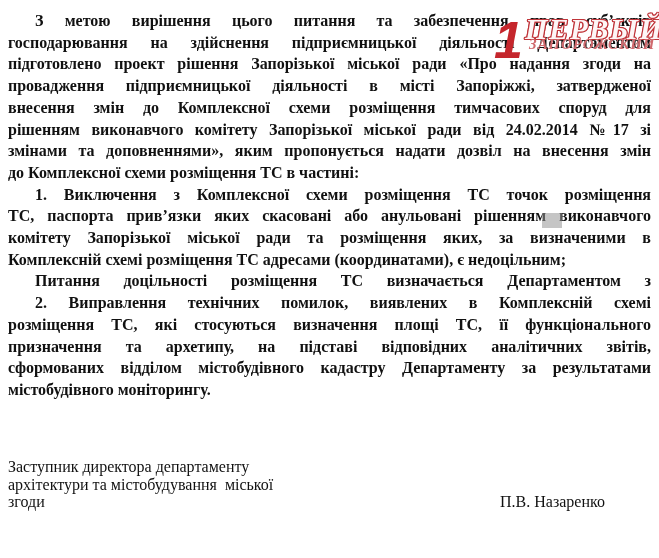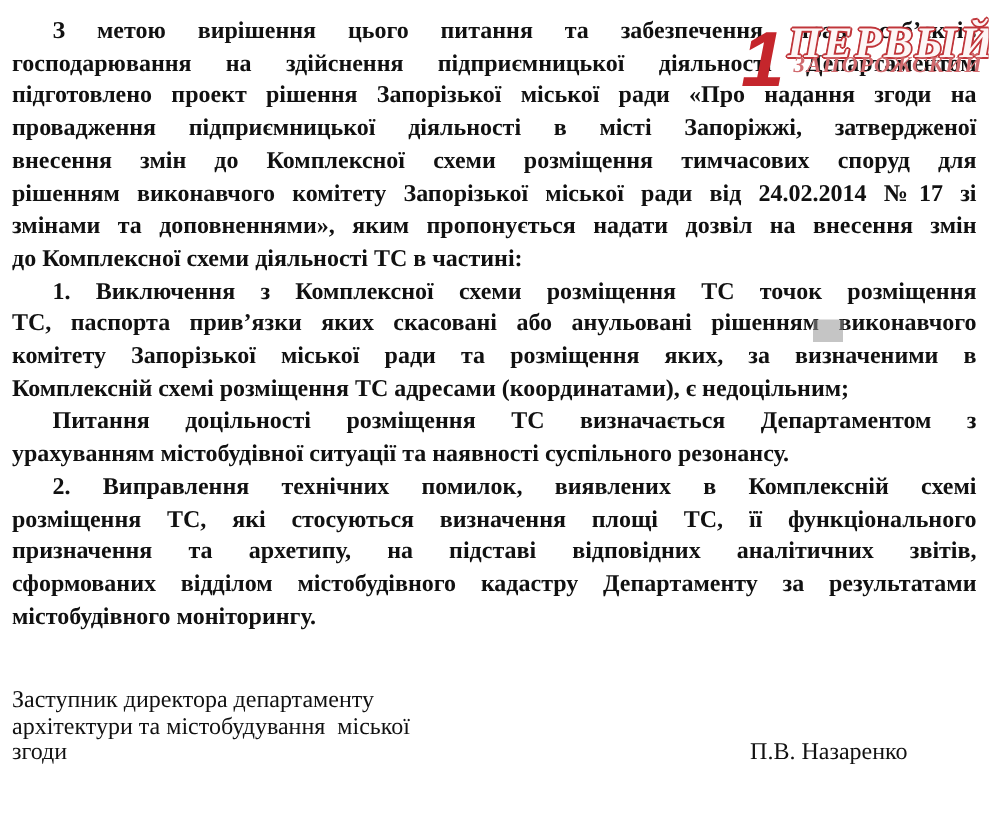--- a/index.html
+++ b/index.html
@@ -51,29 +51,28 @@
 <body>
 
 <div class="body-text">
   <div class="line fill indent">З метою вирішення цього питання та забезпечення прав суб’єктів</div>
   <div class="line fill">господарювання на здійснення підприємницької діяльності Департаментом</div>
   <div class="line fill">підготовлено проект рішення Запорізької міської ради «Про надання згоди на</div>
   <div class="line fill">провадження підприємницької діяльності в місті Запоріжжі, затвердженої</div>
   <div class="line fill">внесення змін до Комплексної схеми розміщення тимчасових споруд для</div>
   <div class="line fill">рішенням виконавчого комітету Запорізької міської ради від 24.02.2014 №17 зі</div>
   <div class="line fill">змінами та доповненнями», яким пропонується надати дозвіл на внесення змін</div>
-  <div class="line last">до Комплексної схеми діяльності ТС в частині:</div>
+  <div class="line last">до Комплексної схеми розміщення ТС в частині:</div>
 
   <div class="line fill indent">1. Виключення з Комплексної схеми розміщення ТС точок розміщення</div>
   <div class="line fill">ТС, паспорта прив’язки яких скасовані або анульовані рішенням виконавчого</div>
   <div class="line fill">комітету Запорізької міської ради та розміщення яких, за визначеними в</div>
   <div class="line last">Комплексній схемі розміщення ТС адресами  (координатами), є недоцільним;</div>
 
   <div class="line fill indent">Питання доцільності розміщення ТС визначається Департаментом з</div>
-  <div class="line last">урахуванням містобудівної ситуації та наявності суспільного резонансу.</div>
 
   <div class="line fill indent">2. Виправлення технічних помилок, виявлених в Комплексній схемі</div>
   <div class="line fill">розміщення ТС, які стосуються визначення площі ТС, її функціонального</div>
   <div class="line fill">призначення та архетипу, на підставі відповідних аналітичних звітів,</div>
   <div class="line fill">сформованих відділом містобудівного кадастру Департаменту за результатами</div>
   <div class="line last">містобудівного моніторингу.</div>
 </div>
 
 <div class="signature">
   <div class="sig-line">Заступник директора департаменту</div>

